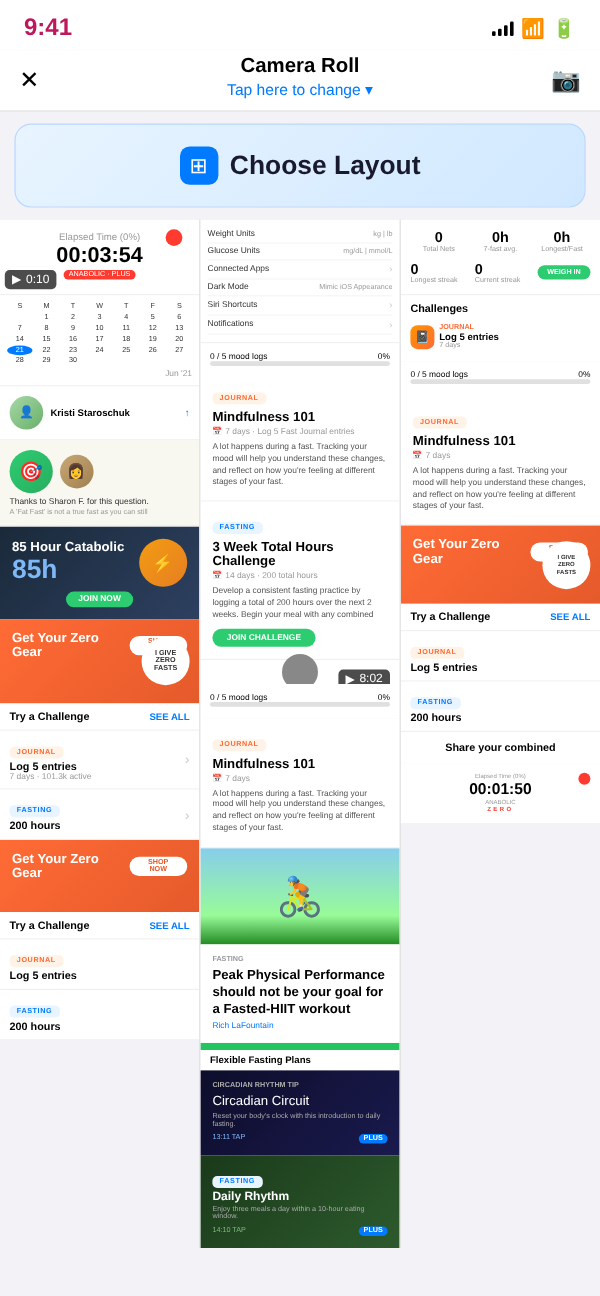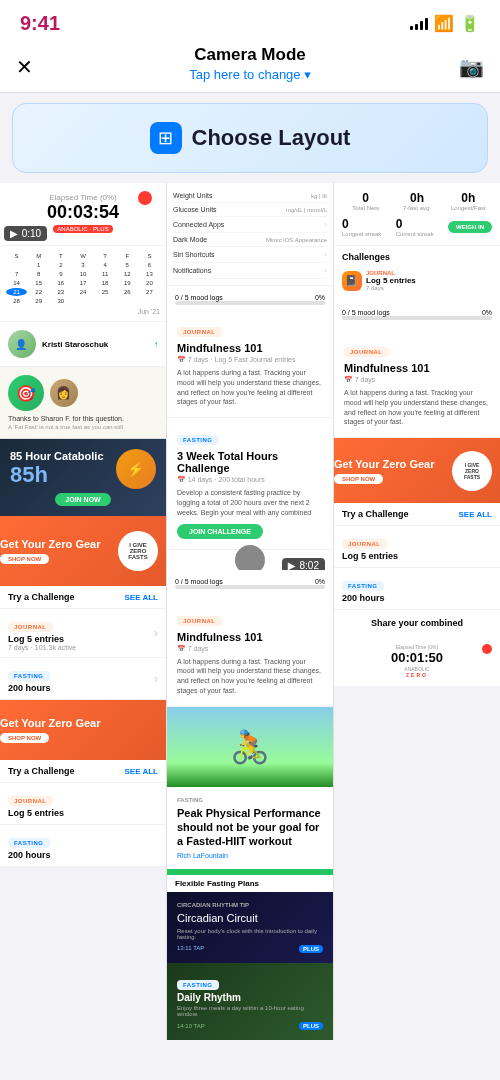--- a/index.html
+++ b/index.html
@@ -278,22 +278,23 @@
       display: flex;
       align-items: center;
       gap: 4px;
       border-radius: 4px;
       margin: 4px;
     }
 
     
     .zero-gear-banner {
       background: linear-gradient(135deg, #ff6b35, #e55a2b);
-      display: flex;
-      flex-direction: column;
+      padding: 10px;
+      display: flex;
+      flex-direction: row;
       align-items: flex-start;
       justify-content: center;
       min-height: 70px;
     }
     .zero-gear-title {
       font-size: 11px;
       font-weight: 900;
       color: white;
       line-height: 1.1;
     }
@@ -548,21 +549,21 @@
       <span style="height:12px"></span>
     </div>
     <span>📶</span>
     <span>🔋</span>
   </div>
 </div>
 
 <div class="header">
   <span class="header-close">✕</span>
   <div>
-    <div class="header-title">Camera Mode</div>
+    <div class="header-title">Camera Roll</div>
     <div class="header-subtitle">Tap here to change ▾</div>
   </div>
   <span class="header-camera">📷</span>
 </div>
 
 <div class="choose-layout-banner">
   <div class="choose-layout-icon">⊞</div>
   <span class="choose-layout-text">Choose Layout</span>
 </div>
 

